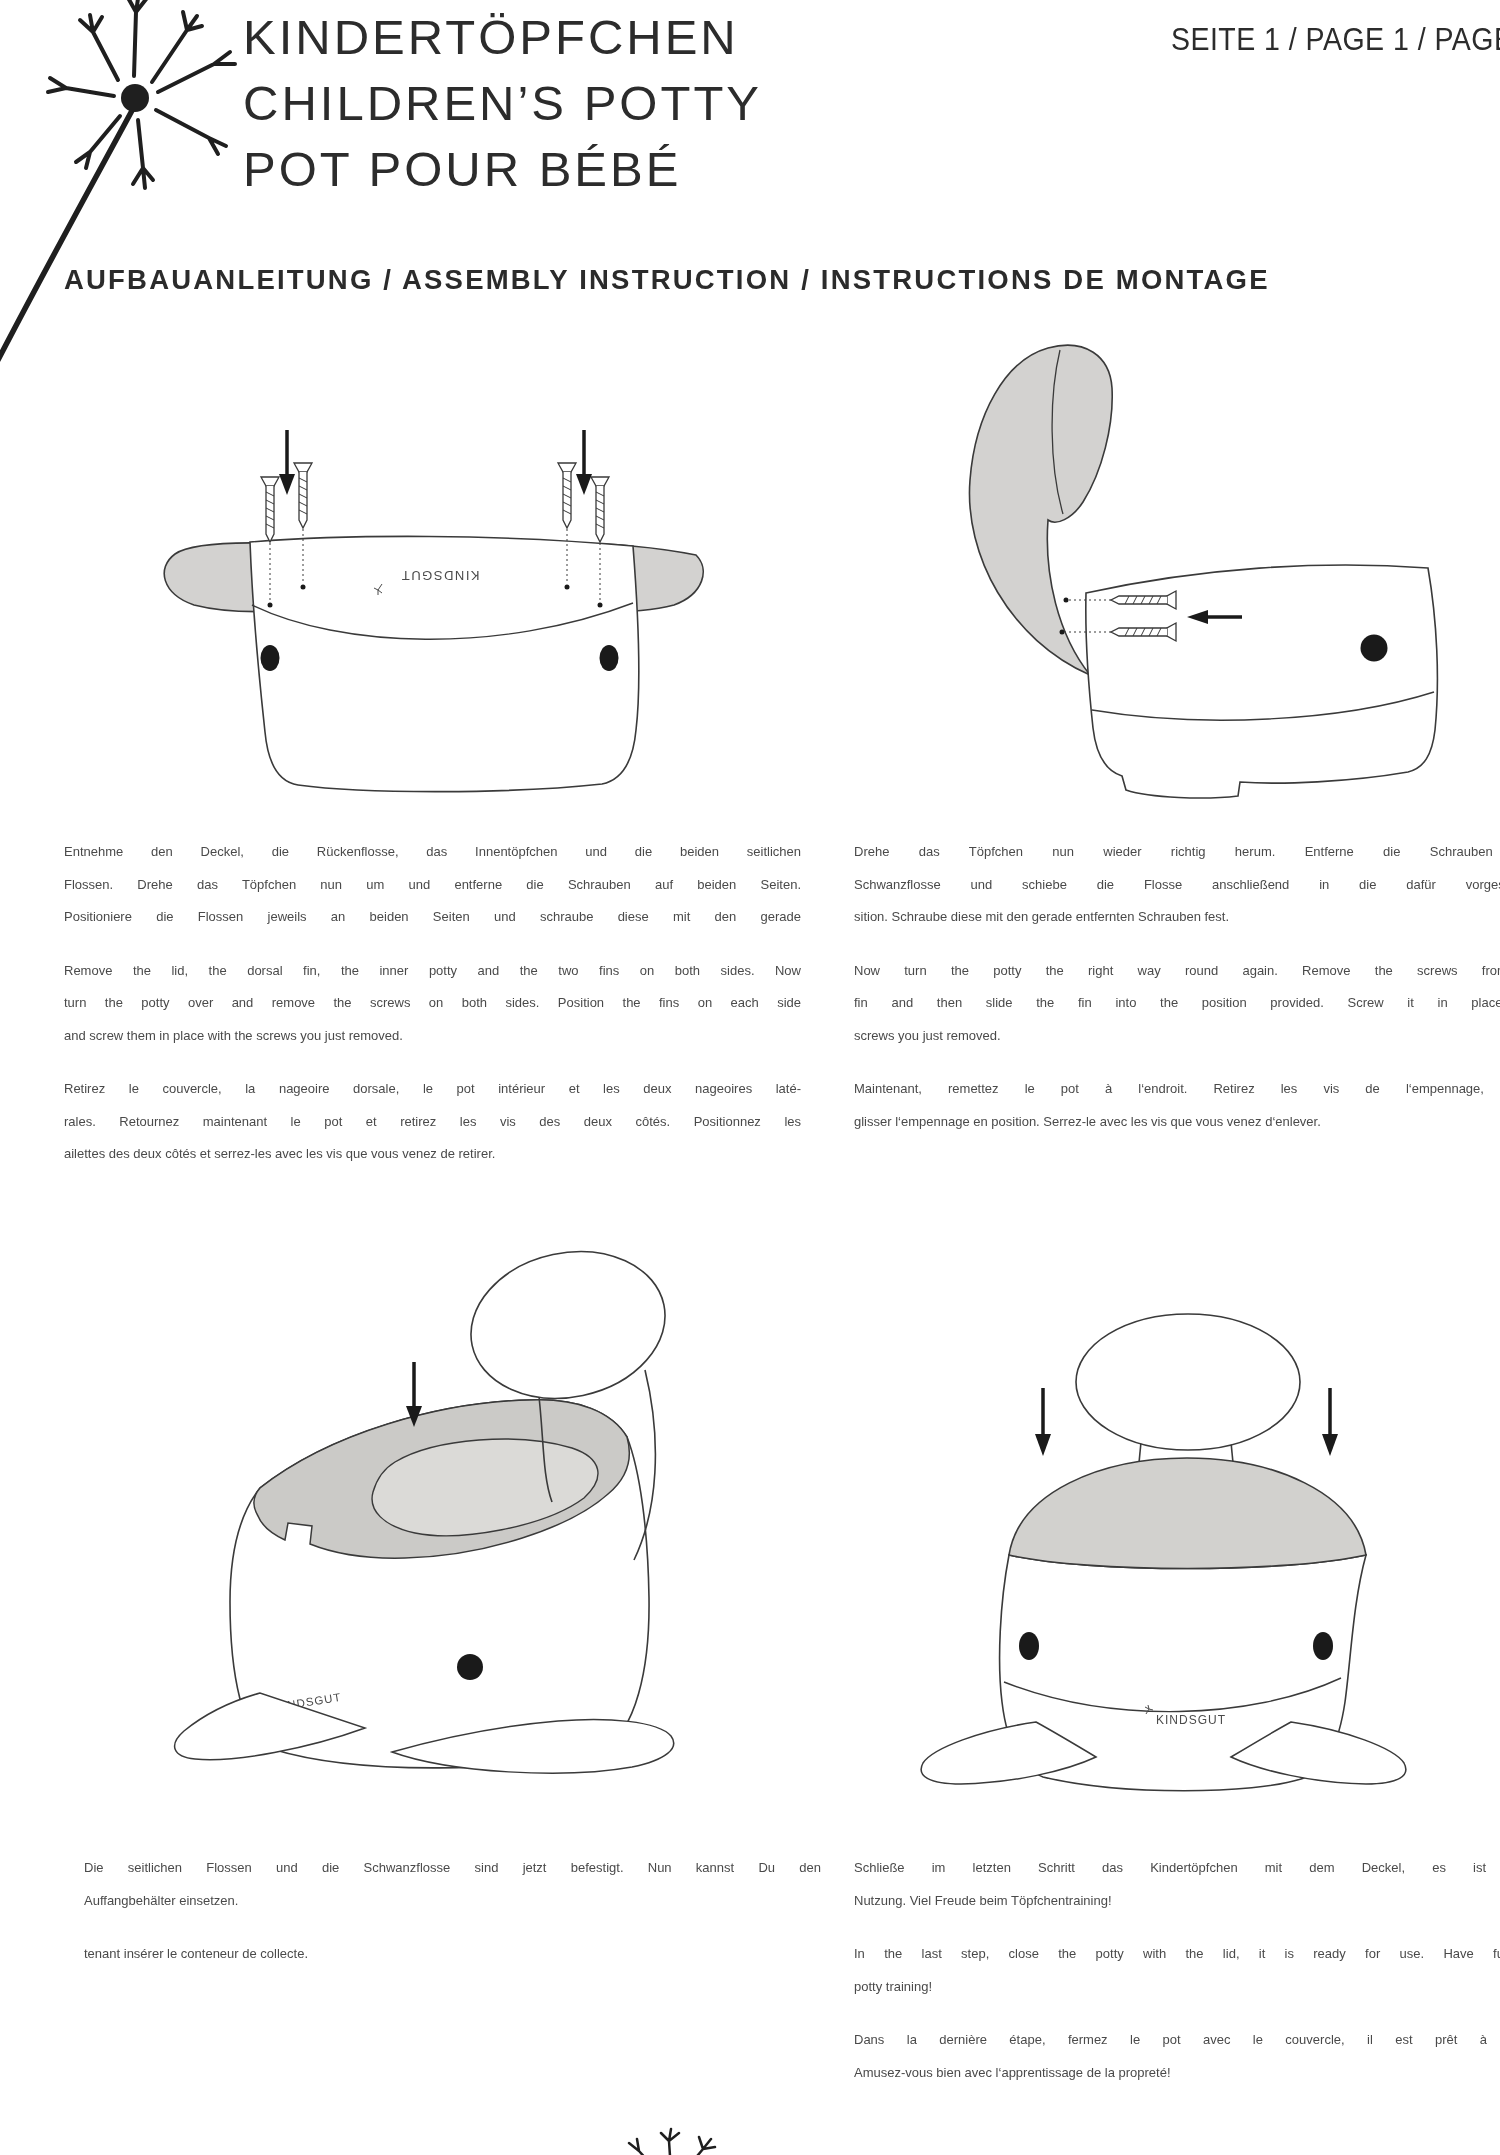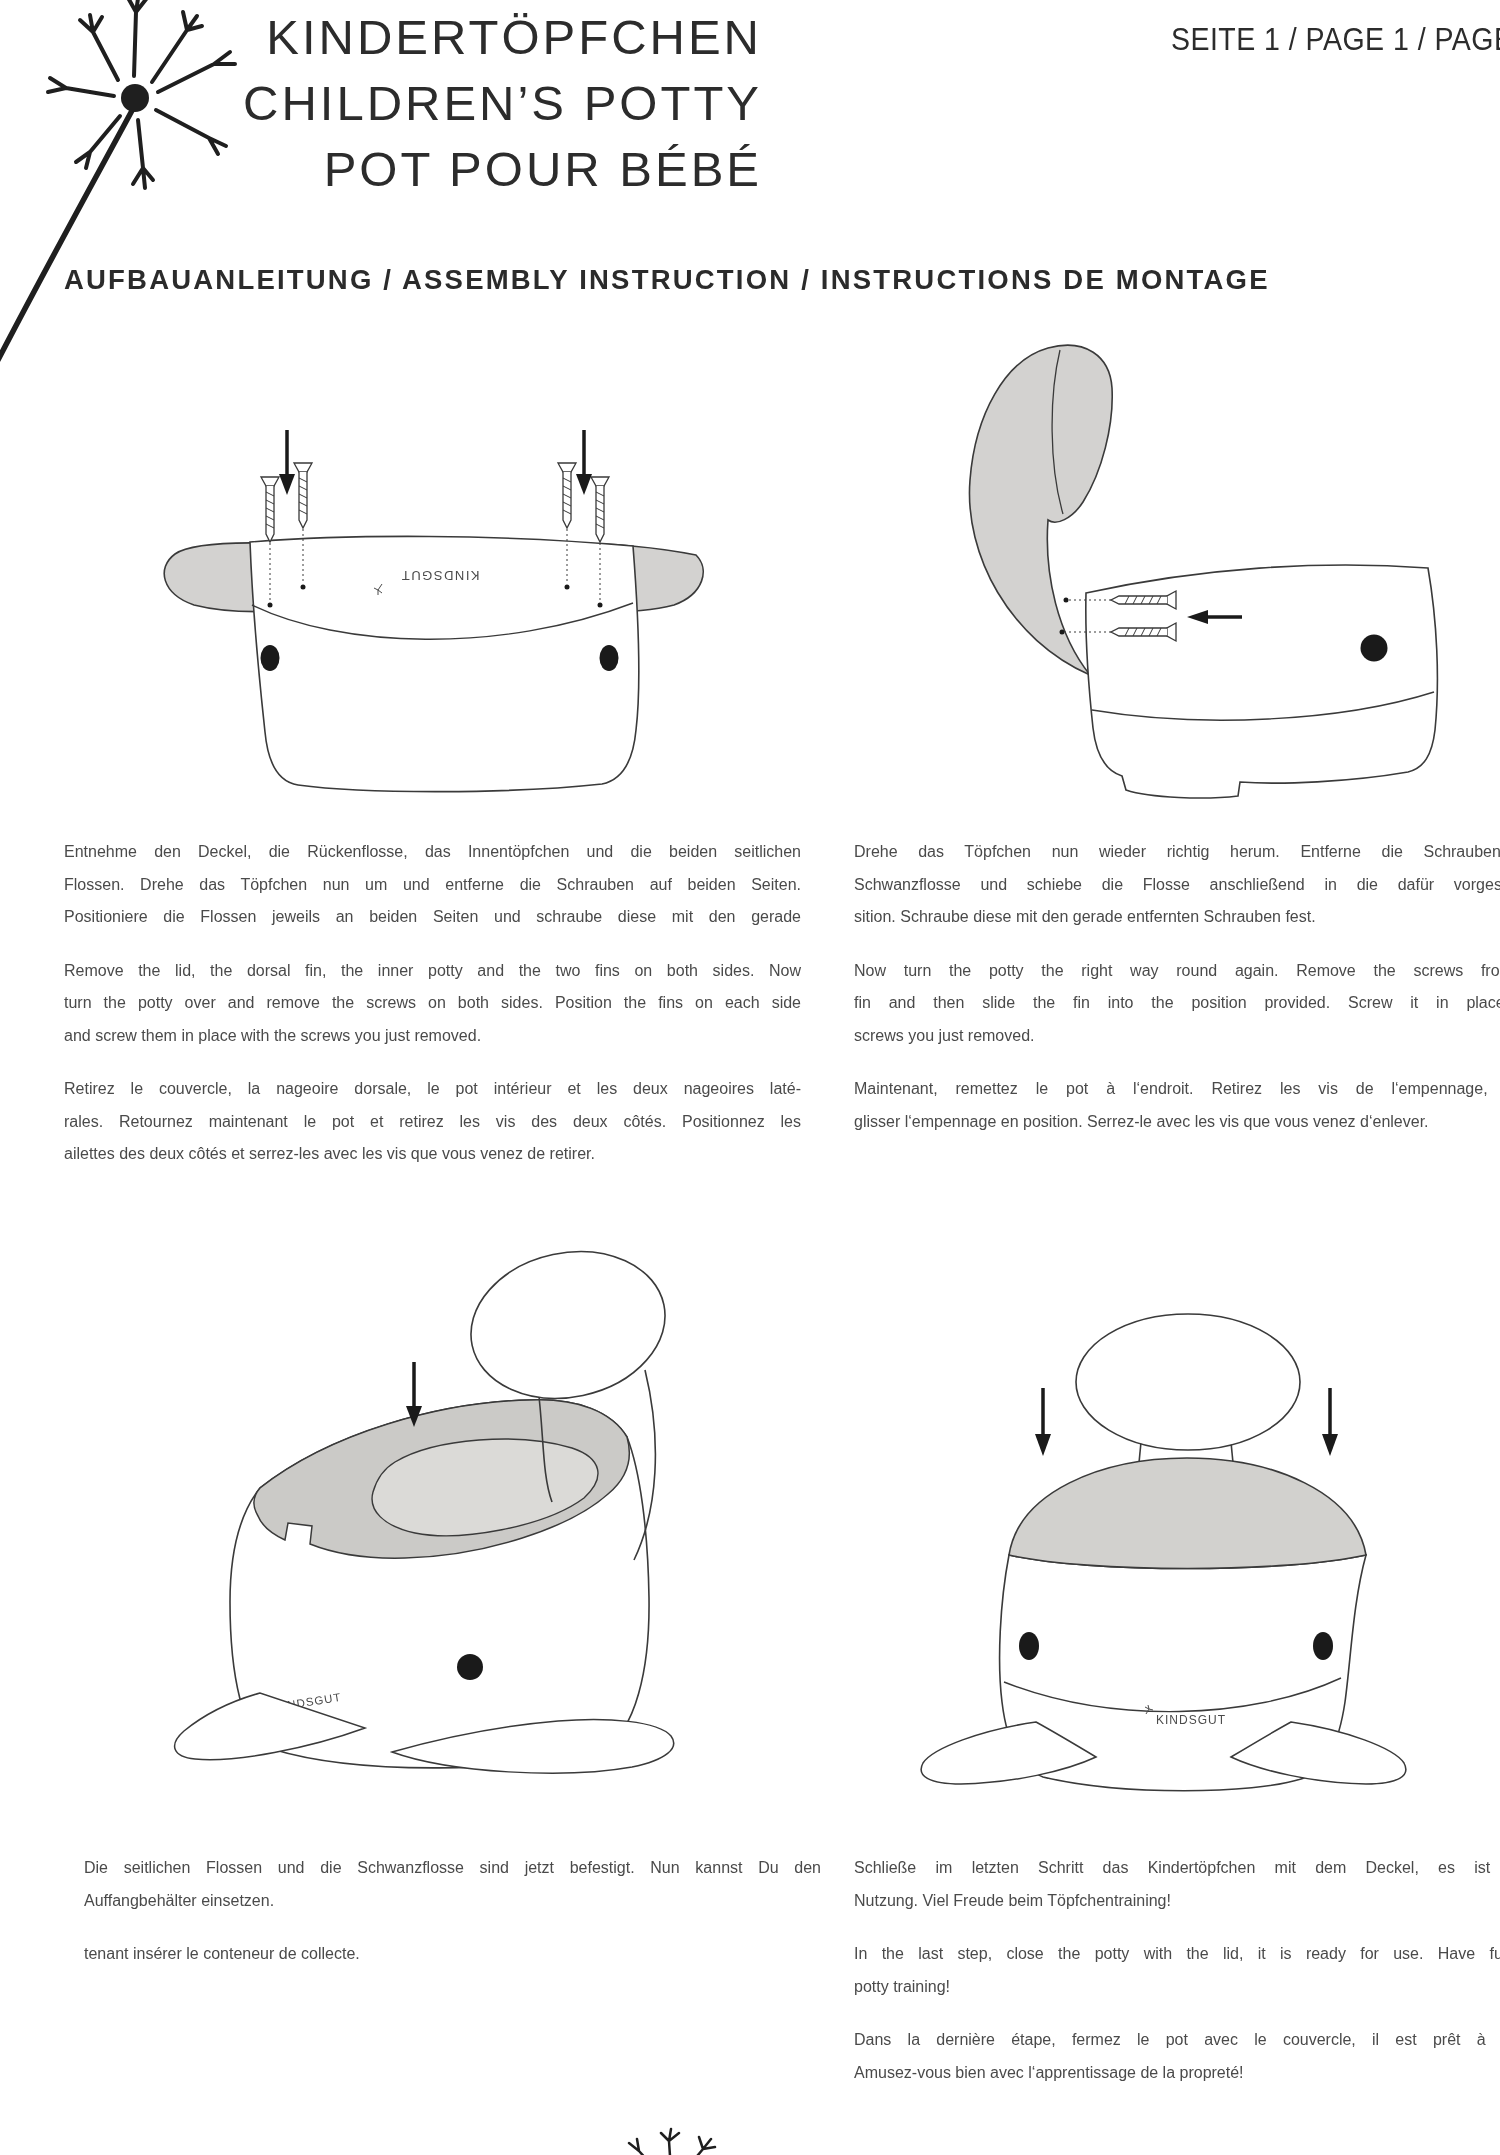--- a/index.html
+++ b/index.html
@@ -16,21 +16,21 @@
     color:#2c2c2c; white-space:nowrap; font-weight:400;
   }
   .page-ind {
     font-size:31px; letter-spacing:0.5px; color:#2c2c2c; white-space:nowrap;
     transform:scaleX(0.92); transform-origin:left top; font-weight:400;
   }
   .heading {
     font-size:27.5px; letter-spacing:2.2px; color:#2b2b2b; white-space:nowrap;
     font-weight:700;
   }
-  .col { width:737px; font-size:16px; line-height:32.5px; color:#4a4a4a; }
+  .col { width:737px; font-size:13px; line-height:32.5px; color:#4a4a4a; }
   .para { margin-bottom:21px; }
   .tline { text-align:justify; text-align-last:justify; white-space:normal; }
   .tline.last { text-align-last:left; }
   svg { display:block; }
   svg text { font-family:"Liberation Sans", sans-serif; }
 </style>
 </head>
 <body>
 
 <svg class="abs" style="left:-10px; top:-30px;" width="270" height="400" viewBox="0 0 270 400">
@@ -41,21 +41,21 @@
     <path d="M 162,112 L 197,60 M 197,60 L 193,42 M 197,60 L 207,46 M 197,60 L 212,56"></path>
     <path d="M 168,122 L 224,94 M 224,94 L 240,82 M 224,94 L 245,94"></path>
     <path d="M 166,140 L 219,168 M 219,168 L 236,176 M 219,168 L 228,184"></path>
     <path d="M 148,150 L 153,198 M 153,198 L 143,214 M 153,198 L 155,218 M 153,198 L 163,210"></path>
     <path d="M 130,146 L 100,182 M 100,182 L 86,192 M 100,182 L 96,198"></path>
     <path d="M 124,126 L 76,118 M 76,118 L 60,108 M 76,118 L 58,122"></path>
   </g>
   <circle cx="145" cy="128" r="14" fill="#1f1f1f"></circle>
 </svg>
 
-<div class="abs" style="left:243px; top:4px;text-align:right;">
+<div class="abs" style="left:243px; top:4px;">
   <div class="title-line">KINDERTÖPFCHEN</div>
   <div class="title-line">CHILDREN’S POTTY</div>
   <div class="title-line">POT POUR BÉBÉ</div>
 </div>
 
 <div class="abs page-ind" style="left:1171px; top:22px;">SEITE 1 / PAGE 1 / PAGE 1</div>
 
 <div class="abs heading" style="left:64px; top:264px;">AUFBAUANLEITUNG / ASSEMBLY INSTRUCTION / INSTRUCTIONS DE MONTAGE</div>
 
 <svg class="abs" style="left:100px; top:400px;" width="610" height="400" viewBox="0 0 610 400">

